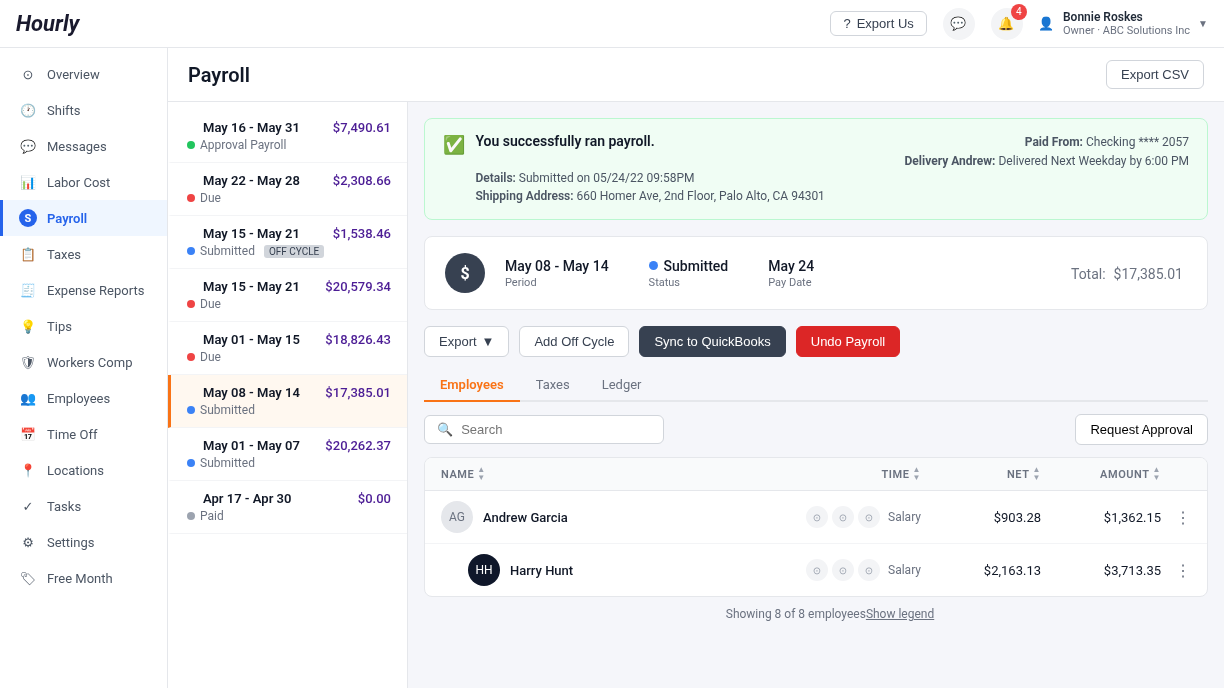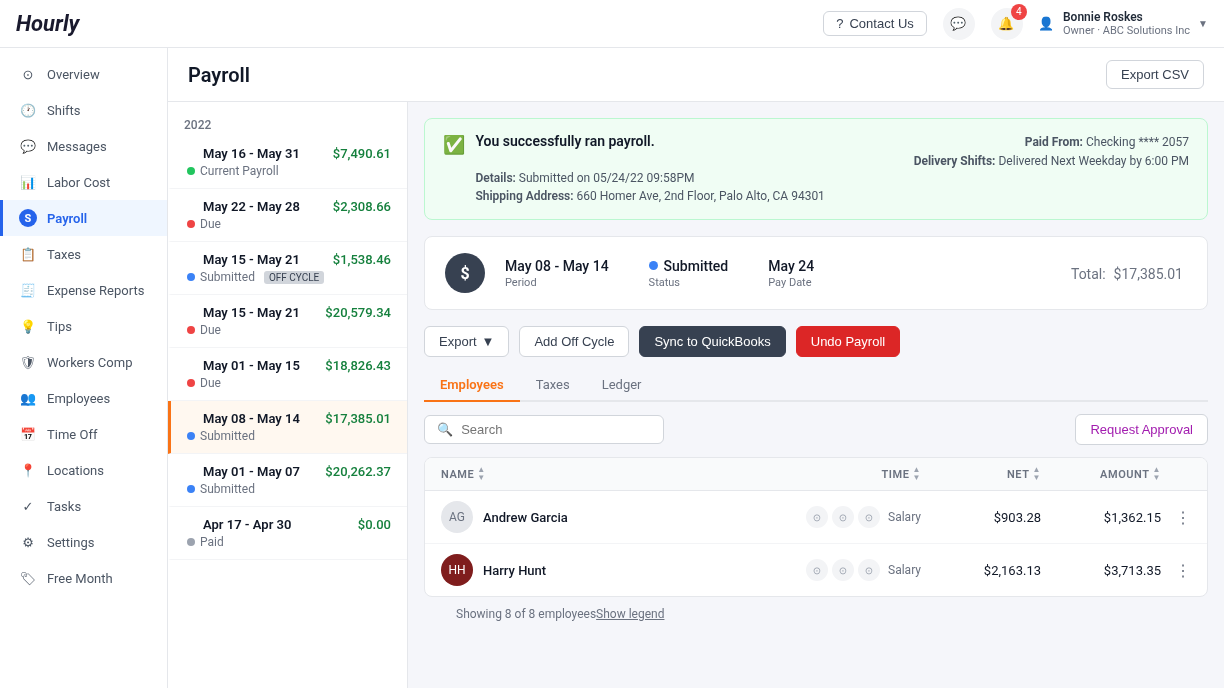--- a/index.html
+++ b/index.html
@@ -37,21 +37,21 @@
     .split-layout { display: flex; flex: 1; overflow: hidden; }
 
     
     .payroll-list { width: 240px; background: #fff; border-right: 1px solid #e5e7eb; flex-shrink: 0; overflow-y: auto; }
     .payroll-list-inner { padding: 8px 0; }
     .year-label { font-size: 12px; color: #6b7280; padding: 8px 16px 4px; font-weight: 500; }
     .payroll-item { padding: 10px 16px; cursor: pointer; border-left: 3px solid transparent; border-bottom: 1px solid #f3f4f6; }
     .payroll-item.active { background: #fff8f0; border-left-color: #f97316; }
     .payroll-item-header { display: flex; justify-content: space-between; align-items: center; }
     .payroll-dates { font-size: 13px; font-weight: 600; color: #111827; padding-left: 16px; }
-    .payroll-amount { font-size: 13px; font-weight: 500; color: #15803d; }
+    .payroll-amount { font-size: 13px; font-weight: 500; color: #4c1d95; }
     .payroll-status { display: flex; align-items: center; gap: 5px; margin-top: 3px; font-size: 12px; color: #6b7280; }
     .status-dot { width: 8px; height: 8px; border-radius: 50%; flex-shrink: 0; }
     .status-dot.green { background: #22c55e; }
     .status-dot.red { background: #ef4444; }
     .status-dot.blue { background: #3b82f6; }
     .status-dot.gray { background: #9ca3af; }
     .off-cycle-badge { background: #d1d5db; color: #374151; border-radius: 3px; padding: 1px 5px; font-size: 10px; margin-left: 4px; }
 
     
     .detail-panel { flex: 1; overflow-y: auto; background: #f5f6fa; padding: 16px; }
@@ -87,56 +87,56 @@
     
     .tabs { display: flex; gap: 0; border-bottom: 2px solid #e5e7eb; margin-bottom: 12px; }
     .tab { padding: 8px 16px; cursor: pointer; font-size: 13px; color: #6b7280; border-bottom: 2px solid transparent; margin-bottom: -2px; }
     .tab.active { color: #f97316; border-bottom-color: #f97316; font-weight: 600; }
 
     
     .search-request-row { display: flex; align-items: center; justify-content: space-between; margin-bottom: 12px; }
     .search-wrap { display: flex; align-items: center; background: #fff; border: 1px solid #d1d5db; border-radius: 6px; padding: 6px 12px; gap: 8px; width: 240px; }
     .search-wrap input { border: none; outline: none; font-size: 13px; color: #374151; background: transparent; width: 100%; }
     .search-icon-wrap { color: #9ca3af; }
-    .request-approval-btn { background: #fff; border: 1px solid #d1d5db; border-radius: 6px; padding: 7px 14px; cursor: pointer; font-size: 13px; color: #a21caf; }
+    .request-approval-btn { background: #fff; border: 1px solid #d1d5db; border-radius: 6px; padding: 7px 14px; cursor: pointer; font-size: 13px; color: #000000; }
 
     
     .emp-table { background: #fff; border: 1px solid #e5e7eb; border-radius: 8px; overflow: hidden; }
     .emp-table-header { display: grid; grid-template-columns: 1fr 120px 120px 120px 30px; padding: 8px 16px; background: #f9fafb; border-bottom: 1px solid #e5e7eb; font-size: 11px; font-weight: 600; color: #6b7280; text-transform: uppercase; letter-spacing: 0.05em; align-items: center; }
     .emp-row { display: grid; grid-template-columns: 1fr 120px 120px 120px 30px; padding: 10px 16px; align-items: center; border-bottom: 1px solid #f3f4f6; }
     .emp-row:last-child { border-bottom: none; }
     .emp-name-cell { display: flex; align-items: center; gap: 10px; }
     .emp-avatar { width: 32px; height: 32px; border-radius: 50%; background: #e5e7eb; display: flex; align-items: center; justify-content: center; color: #6b7280; font-size: 12px; flex-shrink: 0; overflow: hidden; text-align: center; }
     .emp-name { font-size: 13px; color: #111827; font-weight: 500; }
     .emp-type { font-size: 12px; color: #6b7280; }
     .emp-num { font-size: 13px; color: #111827; text-align: right; }
     .emp-actions { display: flex; align-items: center; gap: 4px; }
     .emp-action-dot { width: 22px; height: 22px; border-radius: 50%; background: #f3f4f6; display: flex; align-items: center; justify-content: center; cursor: pointer; }
     .three-dots { color: #6b7280; cursor: pointer; font-size: 16px; }
     .col-header { display: flex; align-items: center; gap: 3px; }
     .sort-arrows { display: flex; flex-direction: column; font-size: 8px; color: #9ca3af; line-height: 1; }
 
     
-    .table-footer { display: flex; align-items: center; justify-content: flex-start; padding: 10px 4px; font-size: 12px; color: #6b7280; margin-left: 28px; }
+    .table-footer { display: flex; align-items: center; justify-content: center; padding: 10px 4px; font-size: 12px; color: #6b7280; margin-left: 28px; }
     .show-legend { color: #6b7280; font-size: 12px; text-decoration: underline; cursor: pointer; }
 
     
     ::-webkit-scrollbar { width: 4px; }
     ::-webkit-scrollbar-track { background: #f1f5f9; }
     ::-webkit-scrollbar-thumb { background: #d1d5db; border-radius: 4px; }
   </style>
 </head>
 <body>
 
 <div class="top-nav">
   <div class="logo">Hourly</div>
   <div class="nav-right">
     <button class="contact-us-btn">
       <span>?</span>
-      <span>Contact Us</span>
+      <span>Export Us</span>
     </button>
     <div class="nav-icon-btn">
       <span>💬</span>
     </div>
     <div class="nav-icon-btn">
       <span>🔔</span>
       <div class="badge">4</div>
     </div>
     <div class="user-info">
       <span style="color:#6b7280;">👤</span>
@@ -217,30 +217,29 @@
   <div class="main">
     <div class="main-header">
       <h1 class="page-title">Payroll</h1>
       <button class="export-csv-btn">Export CSV</button>
     </div>
 
     <div class="split-layout">
 
       <div class="payroll-list">
         <div class="payroll-list-inner">
-          <div class="year-label">2022</div>
 
           <div class="payroll-item">
             <div class="payroll-item-header">
               <span class="payroll-dates">May 16 - May 31</span>
               <span class="payroll-amount">$7,490.61</span>
             </div>
             <div class="payroll-status">
               <div class="status-dot green"></div>
-              <span>Current Payroll</span>
+              <span>Approval Payroll</span>
             </div>
           </div>
 
           <div class="payroll-item">
             <div class="payroll-item-header">
               <span class="payroll-dates">May 22 - May 28</span>
               <span class="payroll-amount">$2,308.66</span>
             </div>
             <div class="payroll-status">
               <div class="status-dot red"></div>
@@ -328,21 +327,21 @@
                 <b>Details:</b>
                 <span>Submitted on 05/24/22 09:58PM</span>
                 <br>
                 <b>Shipping Address:</b>
                 <span>660 Homer Ave, 2nd Floor, Palo Alto, CA 94301</span>
               </div>
             </div>
           </div>
           <div class="success-right">
             <div><b>Paid From:</b> <span>Checking **** 2057</span></div>
-            <div><b>Delivery Shifts:</b> <span>Delivered Next Weekday by 6:00 PM</span></div>
+            <div><b>Delivery Andrew:</b> <span>Delivered Next Weekday by 6:00 PM</span></div>
           </div>
         </div>
 
         <div class="info-card">
           <div class="info-card-avatar">$</div>
           <div class="info-sections">
             <div class="info-section">
               <span class="info-value">May 08 - May 14</span>
               <span class="info-label">Period</span>
             </div>
@@ -444,21 +443,21 @@
             </div>
             <div class="emp-num">$903.28</div>
             <div class="emp-num">$1,362.15</div>
             <div style="display:flex;justify-content:flex-end;">
               <span class="three-dots">⋮</span>
             </div>
           </div>
 
           <div class="emp-row">
             <div class="emp-name-cell">
-              <div class="emp-avatar" style="background:#7f1d1d;">
+              <div class="emp-avatar" style="background:#0f172a;margin-left:27px;">
                 <span style="color:#fff;">HH</span>
               </div>
               <span class="emp-name">Harry Hunt</span>
             </div>
             <div style="display:flex;align-items:center;justify-content:flex-end;gap:8px;">
               <div class="emp-actions">
                 <div class="emp-action-dot">
                     <span style="font-size:10px;color:#9ca3af;">⊙</span>
                   </div>
                 <div class="emp-action-dot">

